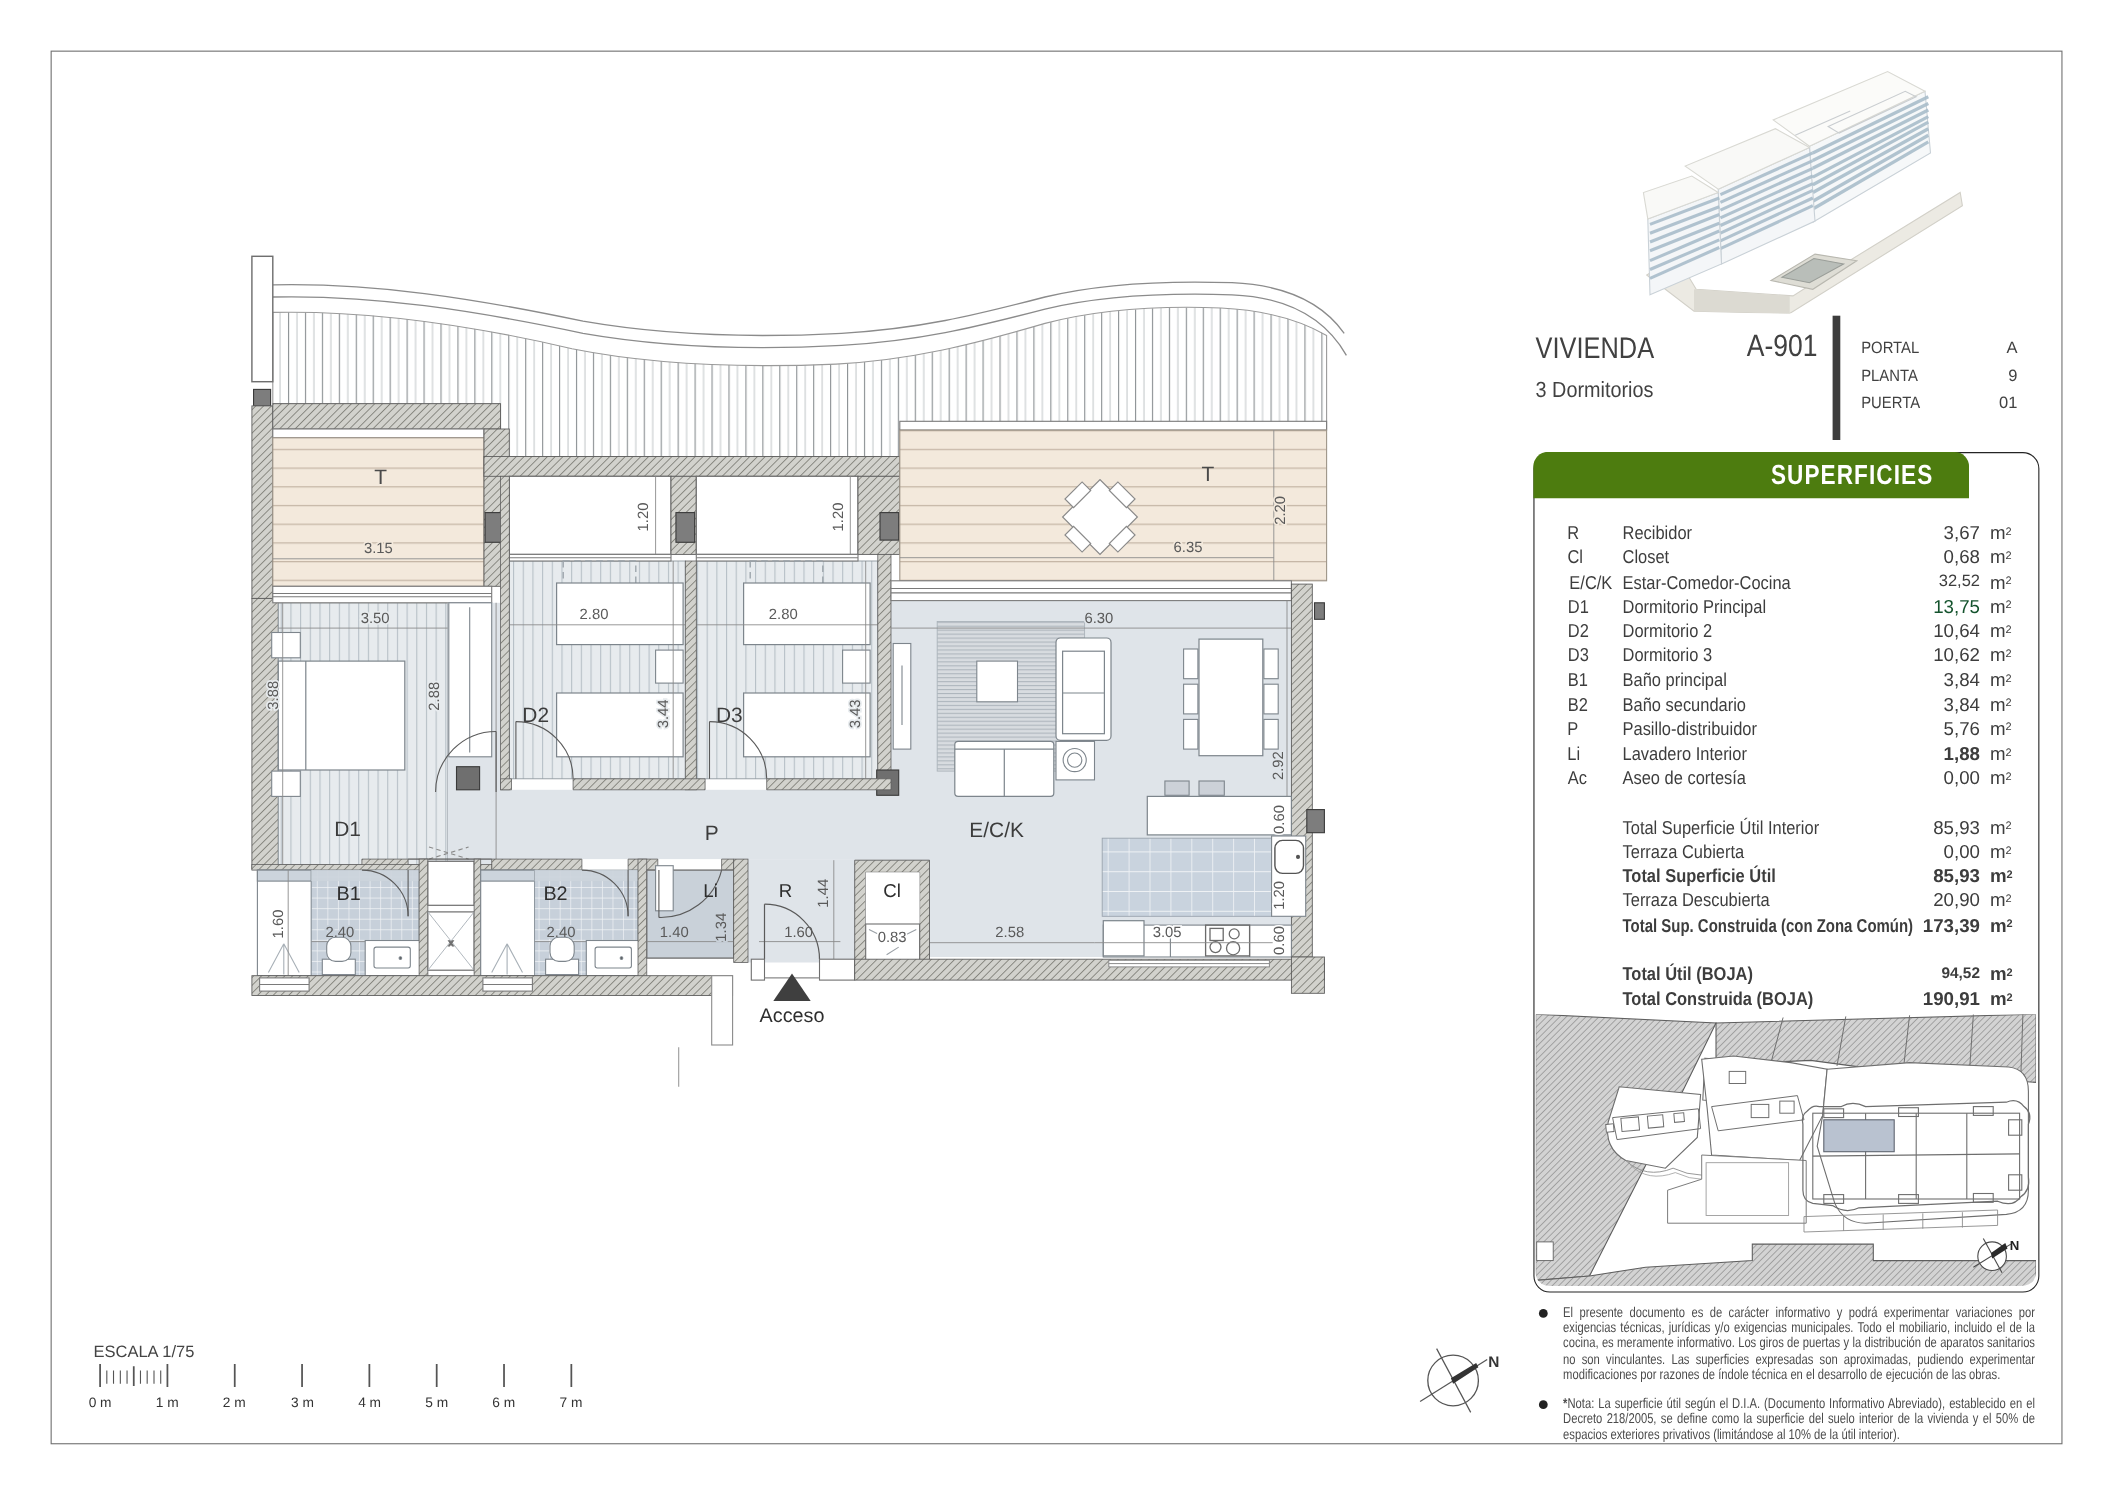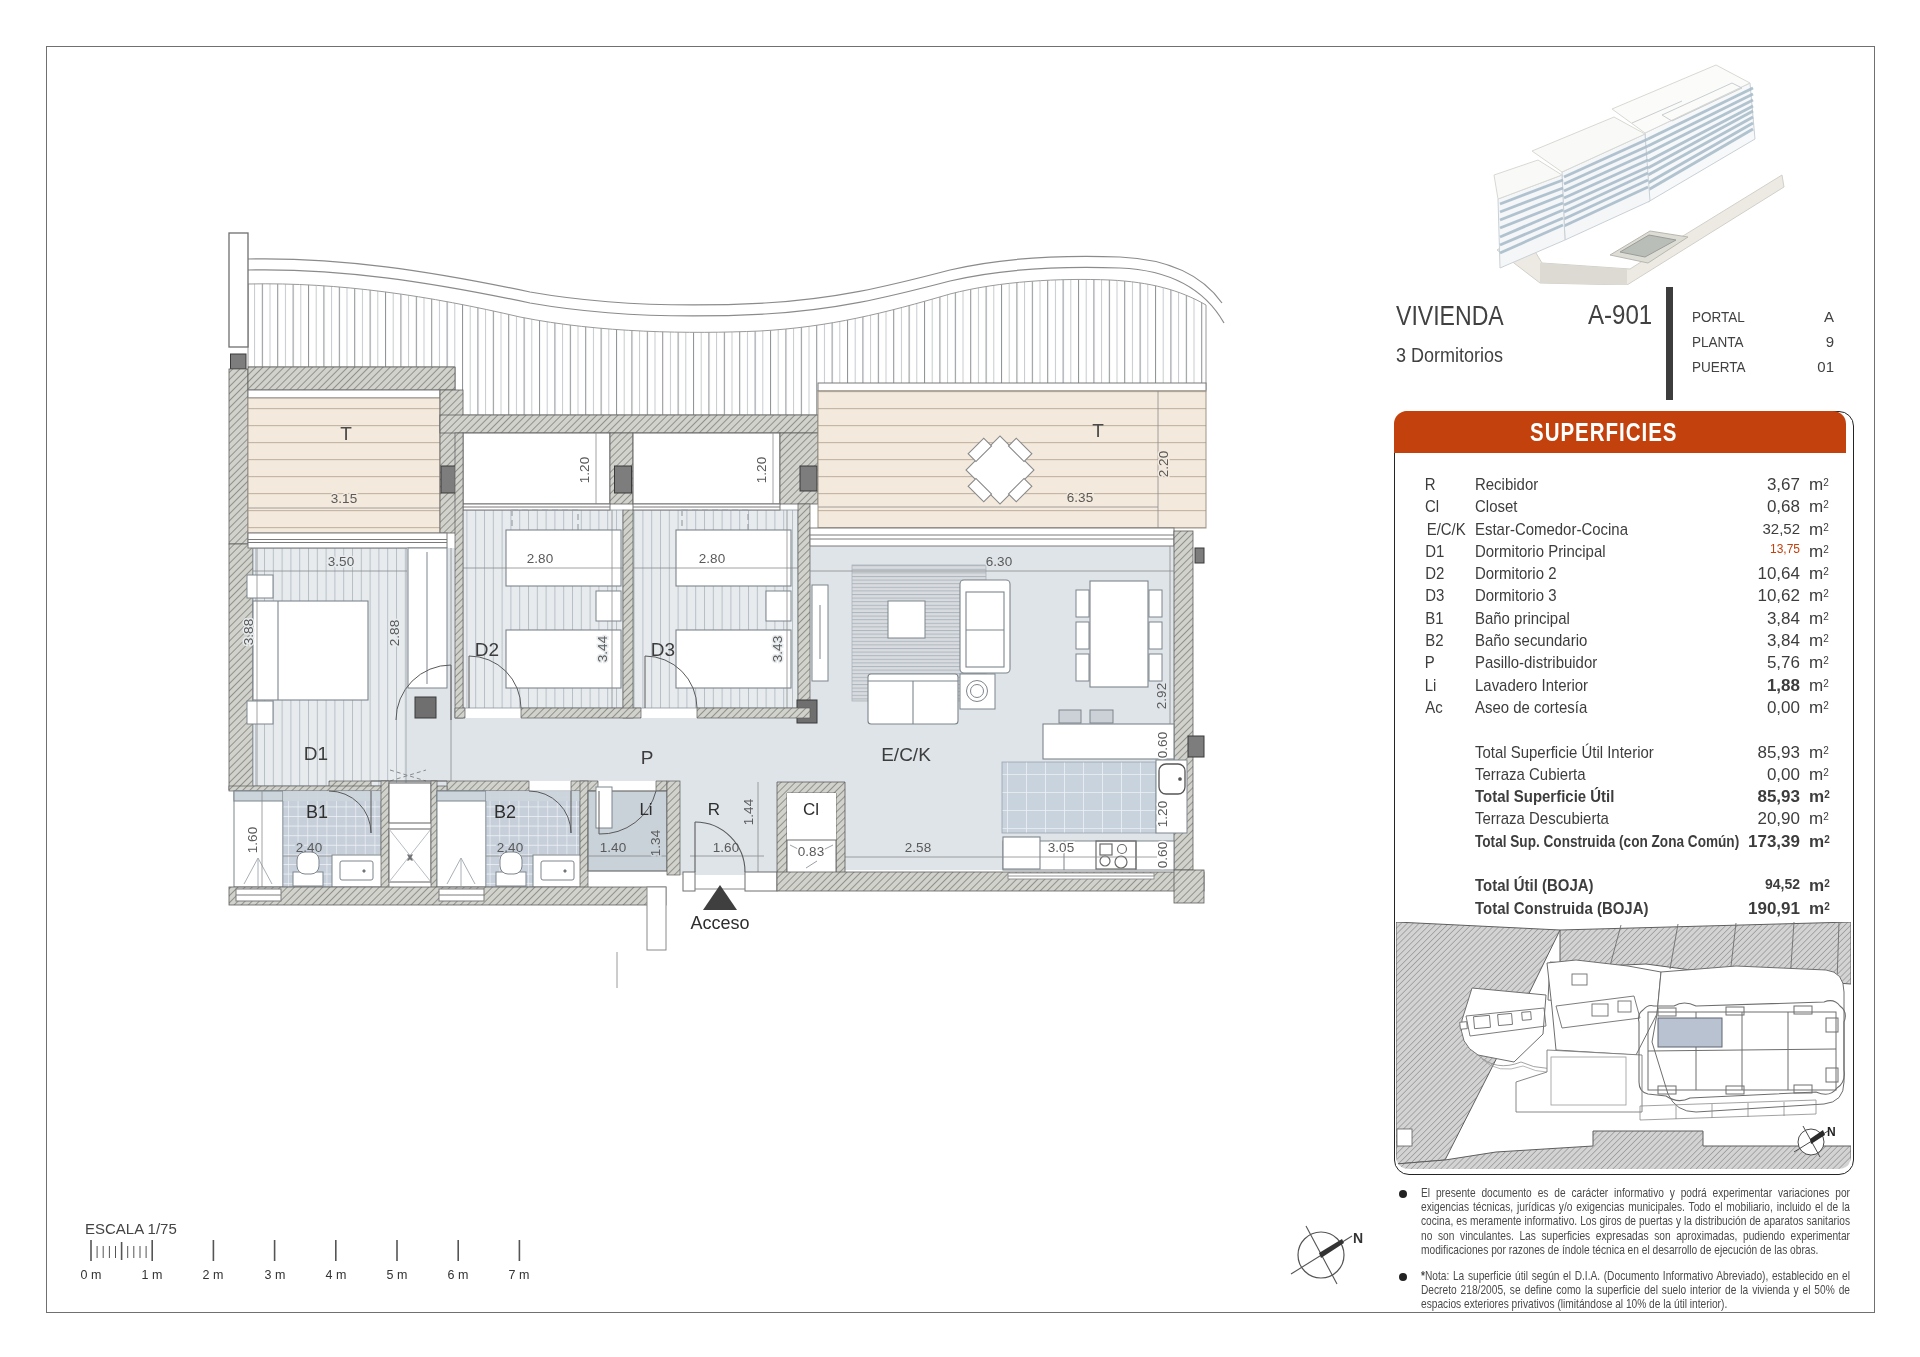--- a/index.html
+++ b/index.html
@@ -643,38 +643,38 @@
 <div class="abs" style="left:1790px;top:308px;width:44px;font-size:15px;color:#414141;text-align:right;">A</div>
 
 <div class="abs cx" style="left:1692px;top:333px;font-size:15px;color:#414141;transform:scaleX(0.9);">PLANTA</div>
 <div class="abs" style="left:1790px;top:333px;width:44px;font-size:15px;color:#414141;text-align:right;">9</div>
 
 <div class="abs cx" style="left:1692px;top:358px;font-size:15px;color:#414141;transform:scaleX(0.9);">PUERTA</div>
 <div class="abs" style="left:1790px;top:358px;width:44px;font-size:15px;color:#414141;text-align:right;">01</div>
 
 <div class="abs" style="left:1394px;top:411px;width:458px;height:762px;border:1.4px solid #242424;border-radius:15px;background:#fff;"></div>
 
-<div class="abs" style="left:1394px;top:411px;width:452px;height:42px;background:#c2410c;border-radius:13px 13px 0 0;color:#fff;text-align:center;font-size:25px;font-weight:bold;line-height:43px;letter-spacing:1.2px;"><span class="cx" style="display:inline-block;transform:scaleX(0.82);">SUPERFICIES</span></div>
+<div class="abs" style="left:1394px;top:411px;width:396px;height:42px;background:#4d7c0f;border-radius:13px 13px 0 0;color:#fff;text-align:right;font-size:25px;font-weight:bold;line-height:43px;letter-spacing:1.2px;"><span class="cx" style="display:inline-block;transform:scaleX(0.82);">SUPERFICIES</span></div>
 
 <div class="abs" style="left:1394px;top:0;width:458px;">
 <div class="abs" style="left:30px;top:475px;font-size:17px;font-weight:normal;color:#3d3d3d;white-space:nowrap;transform:scaleX(0.88);">R</div>
       <div class="abs cx" style="left:81px;top:475px;font-size:17px;font-weight:normal;color:#3d3d3d;white-space:nowrap;transform:scaleX(0.88);">Recibidor</div>
       <div class="abs" style="left:300px;top:475px;width:106px;text-align:right;font-size:17px;font-weight:normal;color:#3d3d3d;">3,67</div>
       <div class="abs" style="left:415px;top:475px;font-size:17px;font-weight:normal;color:#3d3d3d;">m<span style="font-size:10px;vertical-align:4px;">2</span></div>
 <div class="abs" style="left:30px;top:497px;font-size:17px;font-weight:normal;color:#3d3d3d;white-space:nowrap;transform:scaleX(0.88);">Cl</div>
       <div class="abs cx" style="left:81px;top:497px;font-size:17px;font-weight:normal;color:#3d3d3d;white-space:nowrap;transform:scaleX(0.88);">Closet</div>
       <div class="abs" style="left:300px;top:497px;width:106px;text-align:right;font-size:17px;font-weight:normal;color:#3d3d3d;">0,68</div>
       <div class="abs" style="left:415px;top:497px;font-size:17px;font-weight:normal;color:#3d3d3d;">m<span style="font-size:10px;vertical-align:4px;">2</span></div>
 <div class="abs" style="left:30px;top:520px;font-size:17px;font-weight:normal;color:#3d3d3d;white-space:nowrap;transform:scaleX(0.88);">E/C/K</div>
       <div class="abs cx" style="left:81px;top:520px;font-size:17px;font-weight:normal;color:#3d3d3d;white-space:nowrap;transform:scaleX(0.88);">Estar-Comedor-Cocina</div>
       <div class="abs" style="left:300px;top:520px;width:106px;text-align:right;font-size:15px;font-weight:normal;color:#3d3d3d;">32,52</div>
       <div class="abs" style="left:415px;top:520px;font-size:17px;font-weight:normal;color:#3d3d3d;">m<span style="font-size:10px;vertical-align:4px;">2</span></div>
 <div class="abs" style="left:30px;top:542px;font-size:17px;font-weight:normal;color:#3d3d3d;white-space:nowrap;transform:scaleX(0.88);">D1</div>
       <div class="abs cx" style="left:81px;top:542px;font-size:17px;font-weight:normal;color:#3d3d3d;white-space:nowrap;transform:scaleX(0.88);">Dormitorio Principal</div>
-      <div class="abs" style="left:300px;top:542px;width:106px;text-align:right;font-size:12px;font-weight:normal;color:#c2410c;">13,75</div>
+      <div class="abs" style="left:300px;top:542px;width:106px;text-align:right;font-size:17px;font-weight:normal;color:#14532d;">13,75</div>
       <div class="abs" style="left:415px;top:542px;font-size:17px;font-weight:normal;color:#3d3d3d;">m<span style="font-size:10px;vertical-align:4px;">2</span></div>
 <div class="abs" style="left:30px;top:564px;font-size:17px;font-weight:normal;color:#3d3d3d;white-space:nowrap;transform:scaleX(0.88);">D2</div>
       <div class="abs cx" style="left:81px;top:564px;font-size:17px;font-weight:normal;color:#3d3d3d;white-space:nowrap;transform:scaleX(0.88);">Dormitorio 2</div>
       <div class="abs" style="left:300px;top:564px;width:106px;text-align:right;font-size:17px;font-weight:normal;color:#3d3d3d;">10,64</div>
       <div class="abs" style="left:415px;top:564px;font-size:17px;font-weight:normal;color:#3d3d3d;">m<span style="font-size:10px;vertical-align:4px;">2</span></div>
 <div class="abs" style="left:30px;top:586px;font-size:17px;font-weight:normal;color:#3d3d3d;white-space:nowrap;transform:scaleX(0.88);">D3</div>
       <div class="abs cx" style="left:81px;top:586px;font-size:17px;font-weight:normal;color:#3d3d3d;white-space:nowrap;transform:scaleX(0.88);">Dormitorio 3</div>
       <div class="abs" style="left:300px;top:586px;width:106px;text-align:right;font-size:17px;font-weight:normal;color:#3d3d3d;">10,62</div>
       <div class="abs" style="left:415px;top:586px;font-size:17px;font-weight:normal;color:#3d3d3d;">m<span style="font-size:10px;vertical-align:4px;">2</span></div>
 <div class="abs" style="left:30px;top:609px;font-size:17px;font-weight:normal;color:#3d3d3d;white-space:nowrap;transform:scaleX(0.88);">B1</div>

